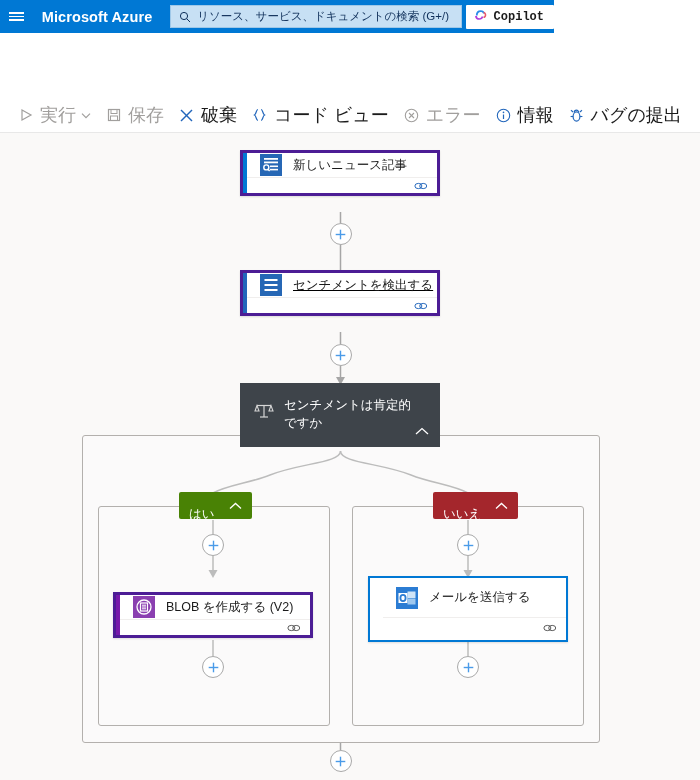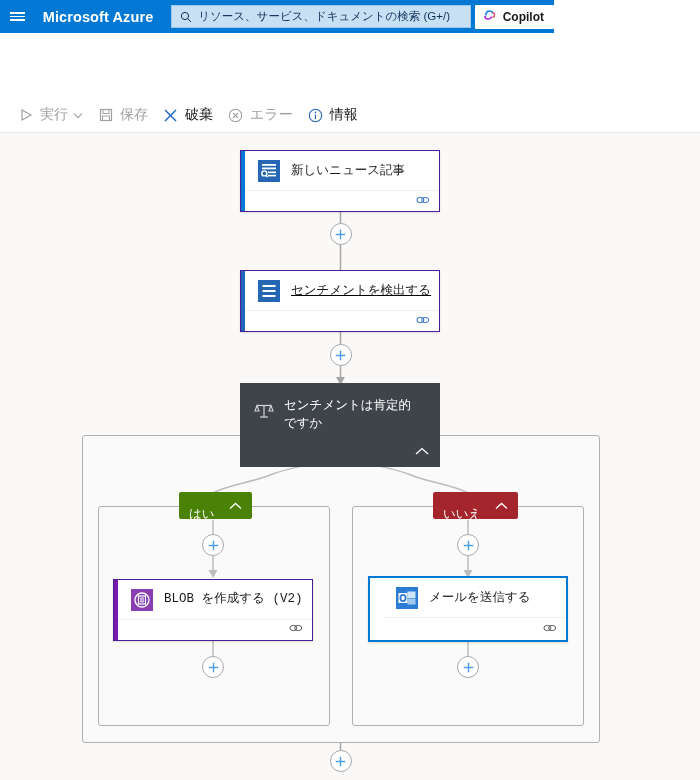--- a/index.html
+++ b/index.html
@@ -34,77 +34,77 @@
     display: flex; align-items: center; padding: 0 8px;
     border: 1px solid #9fc8e8;
   }
   .searchbox .mag { margin-right: 6px; display:flex; }
   .searchbox .ph {
     font-size: 11.5px; color: #10305a; white-space: nowrap; overflow: hidden;
   }
   .copilot {
     margin-left: 4px; height: 24px; background: #fff;
     display: flex; align-items: center; padding: 0 10px 0 7px;
-    border-radius: 1px; cursor: pointer;
+    border-radius: 1px; cursor: pointer; font-family: Liberation Mono, monospace;
   }
   .copilot .clabel { font-size: 12px; color: #1b1b1b; font-weight: bold; margin-left: 6px; }
 
   
   .toolbar {
     position: absolute; left: 0; top: 33px; width: 700px; height: 100px;
     background: #ffffff;
   }
   .cmdrow {
     position: absolute; left: 10px; top: 68px;
     display: flex; align-items: center; height: 28px;
   }
   .cmd {
     display: flex; align-items: center; height: 28px;
     padding: 0 7px; cursor: pointer; white-space: nowrap;
   }
   .cmd .ci { display: flex; align-items: center; justify-content: center; width: 17px; height: 17px; margin-right: 6px; }
-  .cmd .cl { font-size: 14px; color: #1b1b1b; }
+  .cmd .cl { font-size: 18px; color: #1b1b1b; }
   .cmd.disabled .cl { color: #a19f9d; }
   .cmd .caret { margin-left: 5px; display: flex; }
   .tb-divider { position:absolute; left:0; top: 132px; width: 700px; height: 1px; background: #e8e8e8; }
 
   
   .canvas {
     position: absolute; left: 0; top: 133px; width: 700px; height: 647px;
     background: #faf9f8;
   }
 
   
   .node { position: absolute; }
 
   
   .card {
-    width: 200px; height: 62px; background: #ffffff;
-    border: 1px solid #4c1d95;
+    width: 200px; height: 46px; background: #ffffff;
+    border: 3px solid #4c1d95;
     box-shadow: 0 0.6px 1.8px rgba(0,0,0,0.12);
     display: flex; flex-direction: column;
     cursor: pointer;
   }
   .card .accent {
     position: absolute; left: 0; top: 0; width: 4px; height: 100%;
   }
   .card .crow {
     display: flex; align-items: center; height: 40px;
     padding-left: 16px;
     border-bottom: 1px solid #f0eeed;
   }
   .card .cicon { width: 24px; height: 24px; flex: 0 0 24px; margin-right: 10px; }
   .card .ctitle { font-size: 12.5px; color: #1b1b1b; line-height: 1.2; }
   .card .cfoot { flex: 1; display: flex; align-items: center; justify-content: flex-end; padding-right: 9px; }
   .card.selected { border: 2px solid #0078D4; }
   .card.selected .crow { padding-left: 12px; }
 
   
   .cond {
-    width: 200px; height: 84px; background: #3E444A;
+    width: 200px; height: 64px; background: #3E444A;
     display: flex; align-items: flex-start; cursor: pointer;
     position: absolute;
   }
   .cond .cicon { width: 20px; height: 20px; margin: 18px 10px 0 14px; flex: 0 0 20px; }
   .cond .ctitle { font-size: 12.5px; color: #ffffff; line-height: 1.45; margin-top: 13px; width: 128px; }
   .cond .chev { position: absolute; right: 11px; bottom: 7px; }
 
   
   .pill {
     position: absolute; height: 27px; border-radius: 2px;
@@ -197,39 +197,61 @@
         </div>
         <div class="cmd">
           <span class="ci">
             <svg width="15" height="15" viewBox="0 0 15 15">
               <line x1="2" y1="2" x2="13" y2="13" stroke="#2266BB" stroke-width="1.4"></line>
               <line x1="13" y1="2" x2="2" y2="13" stroke="#2266BB" stroke-width="1.4"></line>
             </svg>
           </span>
           <span class="cl">破棄</span>
         </div>
+        <div class="cmd">
+          <span class="ci">
+            <svg width="15" height="14" viewBox="0 0 15 14">
+              <path d="M6 1.5 C4 1.5 4.5 6 2.5 7 C4.5 8 4 12.5 6 12.5" fill="none" stroke="#2266BB" stroke-width="1.2"></path>
+              <path d="M9 1.5 C11 1.5 10.5 6 12.5 7 C10.5 8 11 12.5 9 12.5" fill="none" stroke="#2266BB" stroke-width="1.2"></path>
+            </svg>
+          </span>
+          <span class="cl">コード ビュー</span>
+        </div>
         <div class="cmd disabled">
           <span class="ci">
             <svg width="15" height="15" viewBox="0 0 15 15">
               <circle cx="7.5" cy="7.5" r="6.2" fill="none" stroke="#a19f9d" stroke-width="1.1"></circle>
               <line x1="5" y1="5" x2="10" y2="10" stroke="#a19f9d" stroke-width="1.1"></line>
               <line x1="10" y1="5" x2="5" y2="10" stroke="#a19f9d" stroke-width="1.1"></line>
             </svg>
           </span>
           <span class="cl">エラー</span>
         </div>
         <div class="cmd">
           <span class="ci">
             <svg width="15" height="15" viewBox="0 0 15 15">
               <circle cx="7.5" cy="7.5" r="6.2" fill="none" stroke="#2266BB" stroke-width="1.1"></circle>
               <circle cx="7.5" cy="4.3" r="0.85" fill="#2266BB"></circle>
               <line x1="7.5" y1="6.5" x2="7.5" y2="11" stroke="#2266BB" stroke-width="1.2"></line>
             </svg>
           </span>
           <span class="cl">情報</span>
+        </div>
+        <div class="cmd">
+          <span class="ci">
+            <svg width="15" height="15" viewBox="0 0 15 15">
+              <ellipse cx="7.5" cy="8.5" rx="3.4" ry="4.6" fill="none" stroke="#2266BB" stroke-width="1.2"></ellipse>
+              <path d="M5.3 4.4 a2.2 2.2 0 0 1 4.4 0" fill="none" stroke="#2266BB" stroke-width="1.2"></path>
+              <line x1="4.1" y1="4" x2="2" y2="2.3" stroke="#2266BB" stroke-width="1.1"></line>
+              <line x1="10.9" y1="4" x2="13" y2="2.3" stroke="#2266BB" stroke-width="1.1"></line>
+              <line x1="4.1" y1="8.5" x2="1.6" y2="8.5" stroke="#2266BB" stroke-width="1.1"></line>
+              <line x1="10.9" y1="8.5" x2="13.4" y2="8.5" stroke="#2266BB" stroke-width="1.1"></line>
+            </svg>
+          </span>
+          <span class="cl">バグの提出</span>
         </div>
       </div>
   </div>
   <div class="tb-divider"></div>
 
   <div class="canvas">
 
     <svg class="edges">
 
       <line x1="340.5" y1="79" x2="340.5" y2="90" stroke="#a6a6a6" stroke-width="1.5"></line>
@@ -352,21 +374,21 @@
       </span>
     </div>
 
     <div class="plus" style="left:202px; top:401px;">
       <svg width="11" height="11" viewBox="0 0 11 11">
           <line x1="5.5" y1="0.7" x2="5.5" y2="10.3" stroke="#4A9BE8" stroke-width="1.4"></line>
           <line x1="0.7" y1="5.5" x2="10.3" y2="5.5" stroke="#4A9BE8" stroke-width="1.4"></line>
         </svg>
     </div>
 
-    <div class="node card" style="left:113px; top:446px;font-family:Liberation Mono, monospace;">
+    <div class="node card" style="left:113px; top:459px;">
       <div class="accent" style="background:#7719AA"></div>
       <div class="crow">
         <span class="cicon">
           <svg width="24" height="24" viewBox="0 0 24 24">
             <rect x="1" y="1" width="22" height="22" fill="#8A3FB0"></rect>
             <circle cx="12" cy="12" r="7" fill="none" stroke="#fff" stroke-width="1.3"></circle>
             <rect x="8.5" y="8" width="7" height="8" fill="none" stroke="#fff" stroke-width="1.2"></rect>
             <line x1="10" y1="10.2" x2="14" y2="10.2" stroke="#fff" stroke-width="1"></line>
             <line x1="10" y1="12" x2="14" y2="12" stroke="#fff" stroke-width="1"></line>
             <line x1="10" y1="13.8" x2="14" y2="13.8" stroke="#fff" stroke-width="1"></line>

